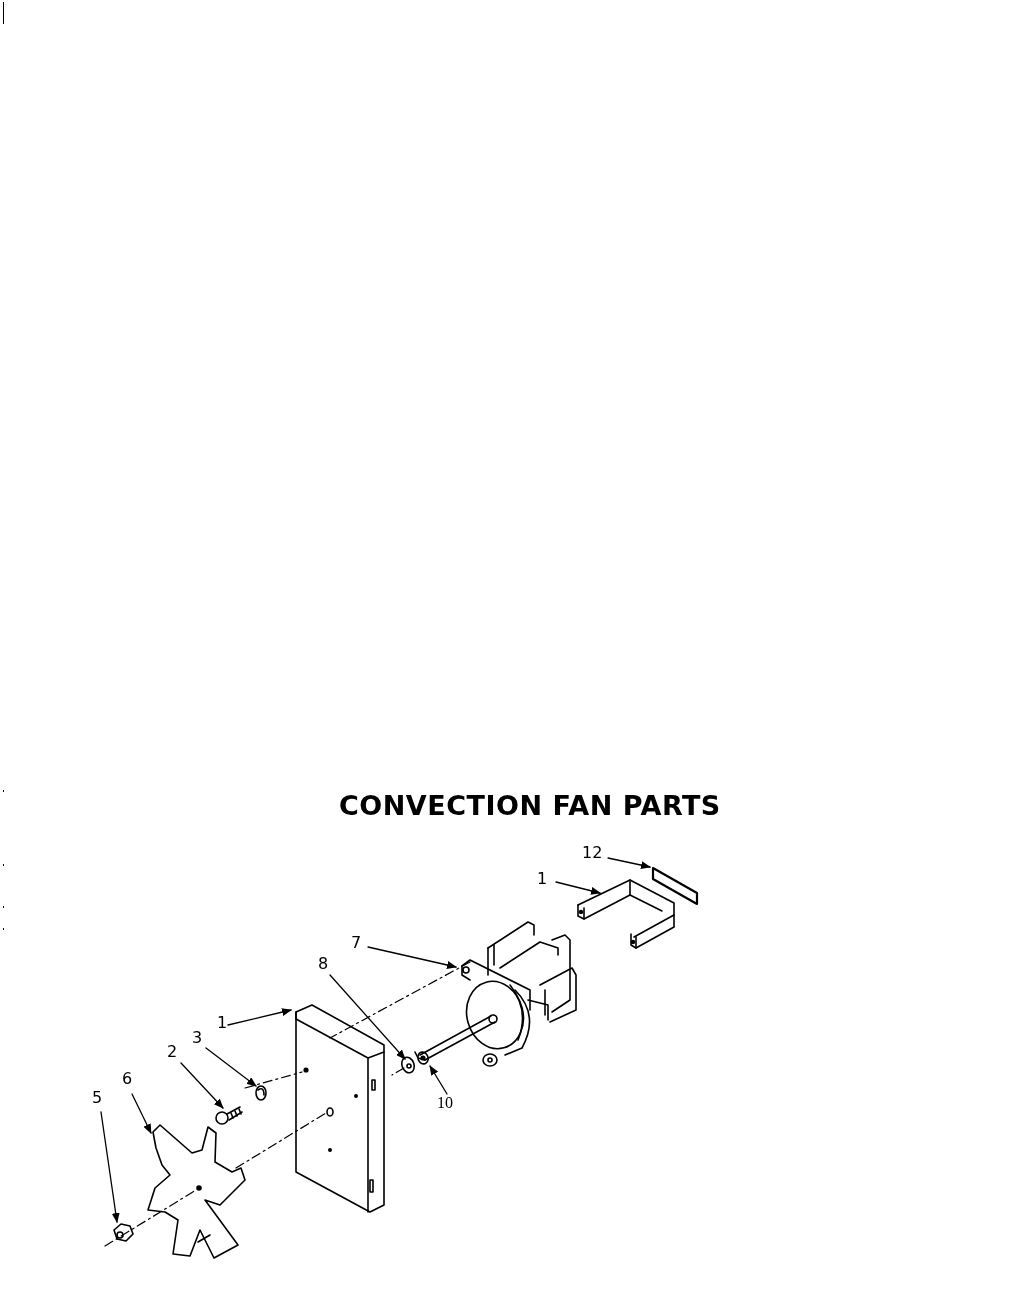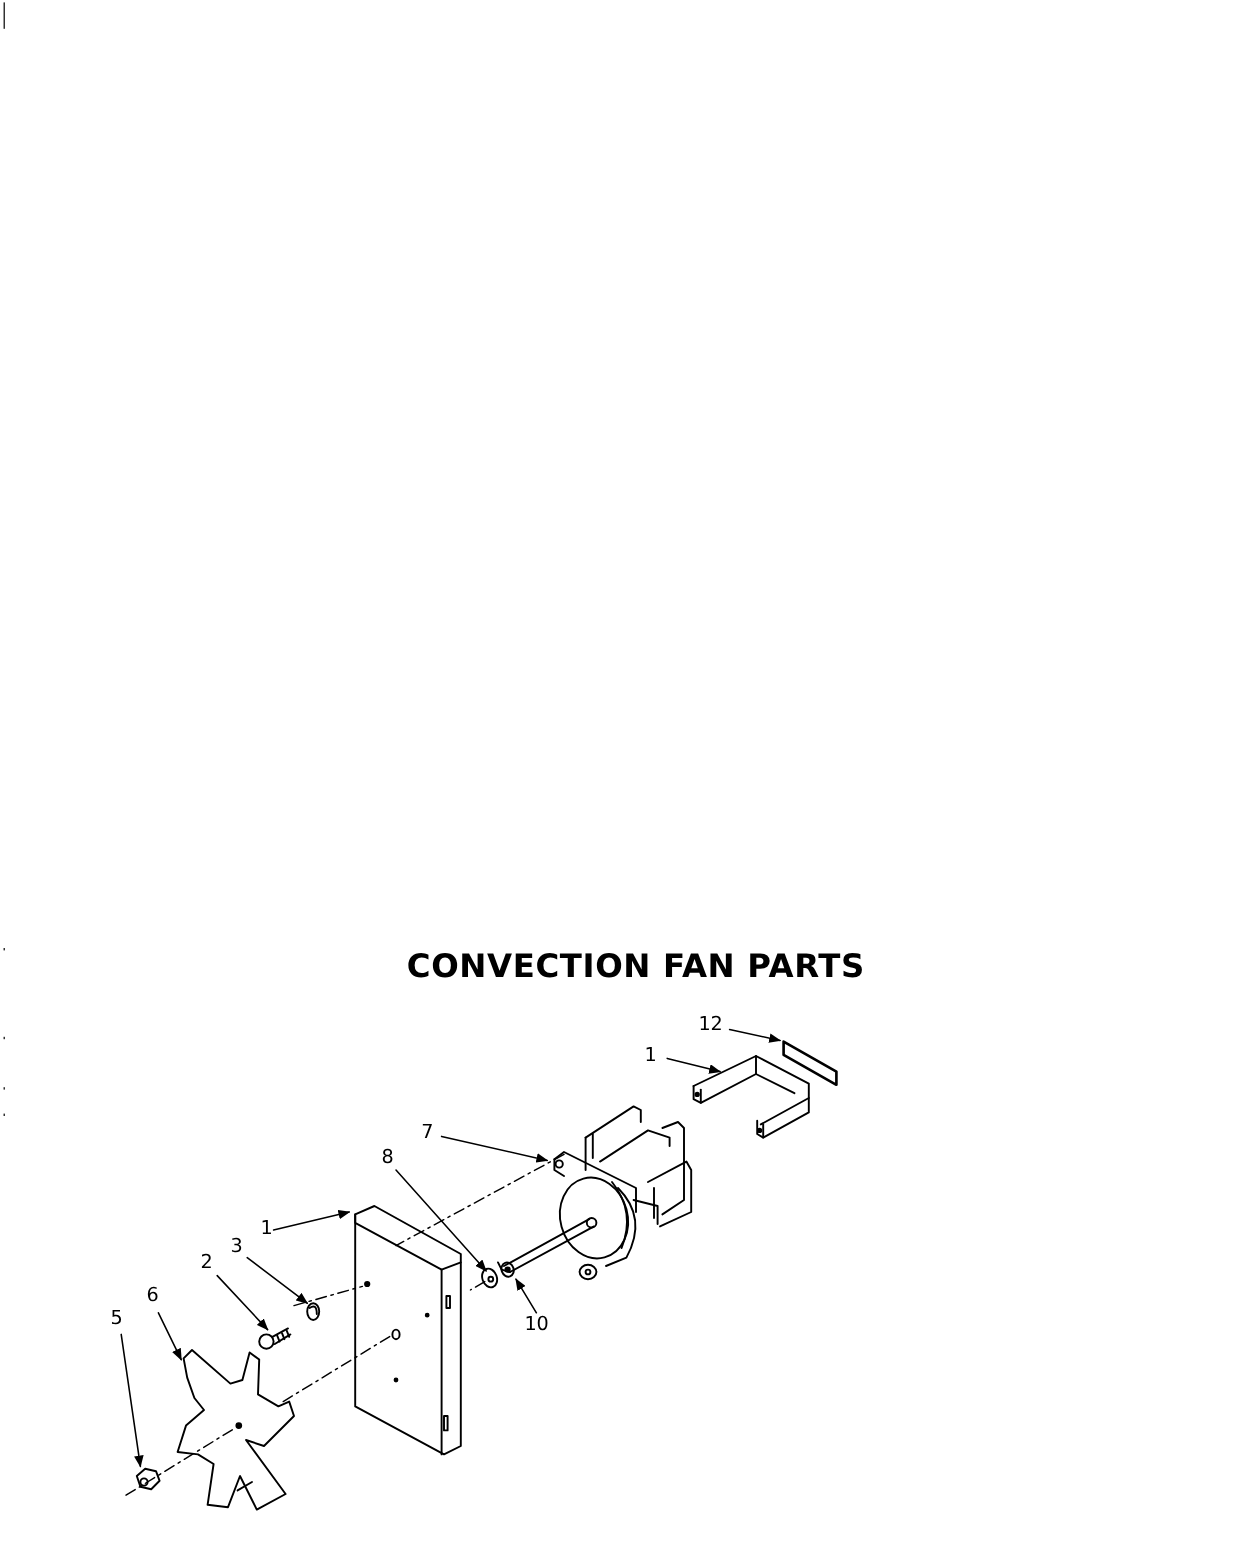--- a/index.html
+++ b/index.html
@@ -129,20 +129,20 @@
       <path d="M181,1063 L223,1108" marker-end="url(#ah)"></path>
       <path d="M132,1094 L151,1133" marker-end="url(#ah)"></path>
       <path d="M101,1112 L117,1222" marker-end="url(#ah)"></path>
     </g>
   </svg>
 
   <div class="callout" style="left:582px;top:845px;">12</div>
   <div class="callout" style="left:537px;top:871px;">1</div>
   <div class="callout" style="left:351px;top:935px;">7</div>
   <div class="callout" style="left:318px;top:956px;">8</div>
-  <div class="callout" style="left:437px;top:1095px;">10</div>
+  <div class="callout" style="left:437px;top:1095px;font-family:Liberation Serif, serif;">10</div>
   <div class="callout" style="left:217px;top:1015px;">1</div>
   <div class="callout" style="left:192px;top:1030px;">3</div>
   <div class="callout" style="left:167px;top:1044px;">2</div>
   <div class="callout" style="left:122px;top:1071px;">6</div>
   <div class="callout" style="left:92px;top:1090px;">5</div>
 
 </div>
 
 </body></html>

